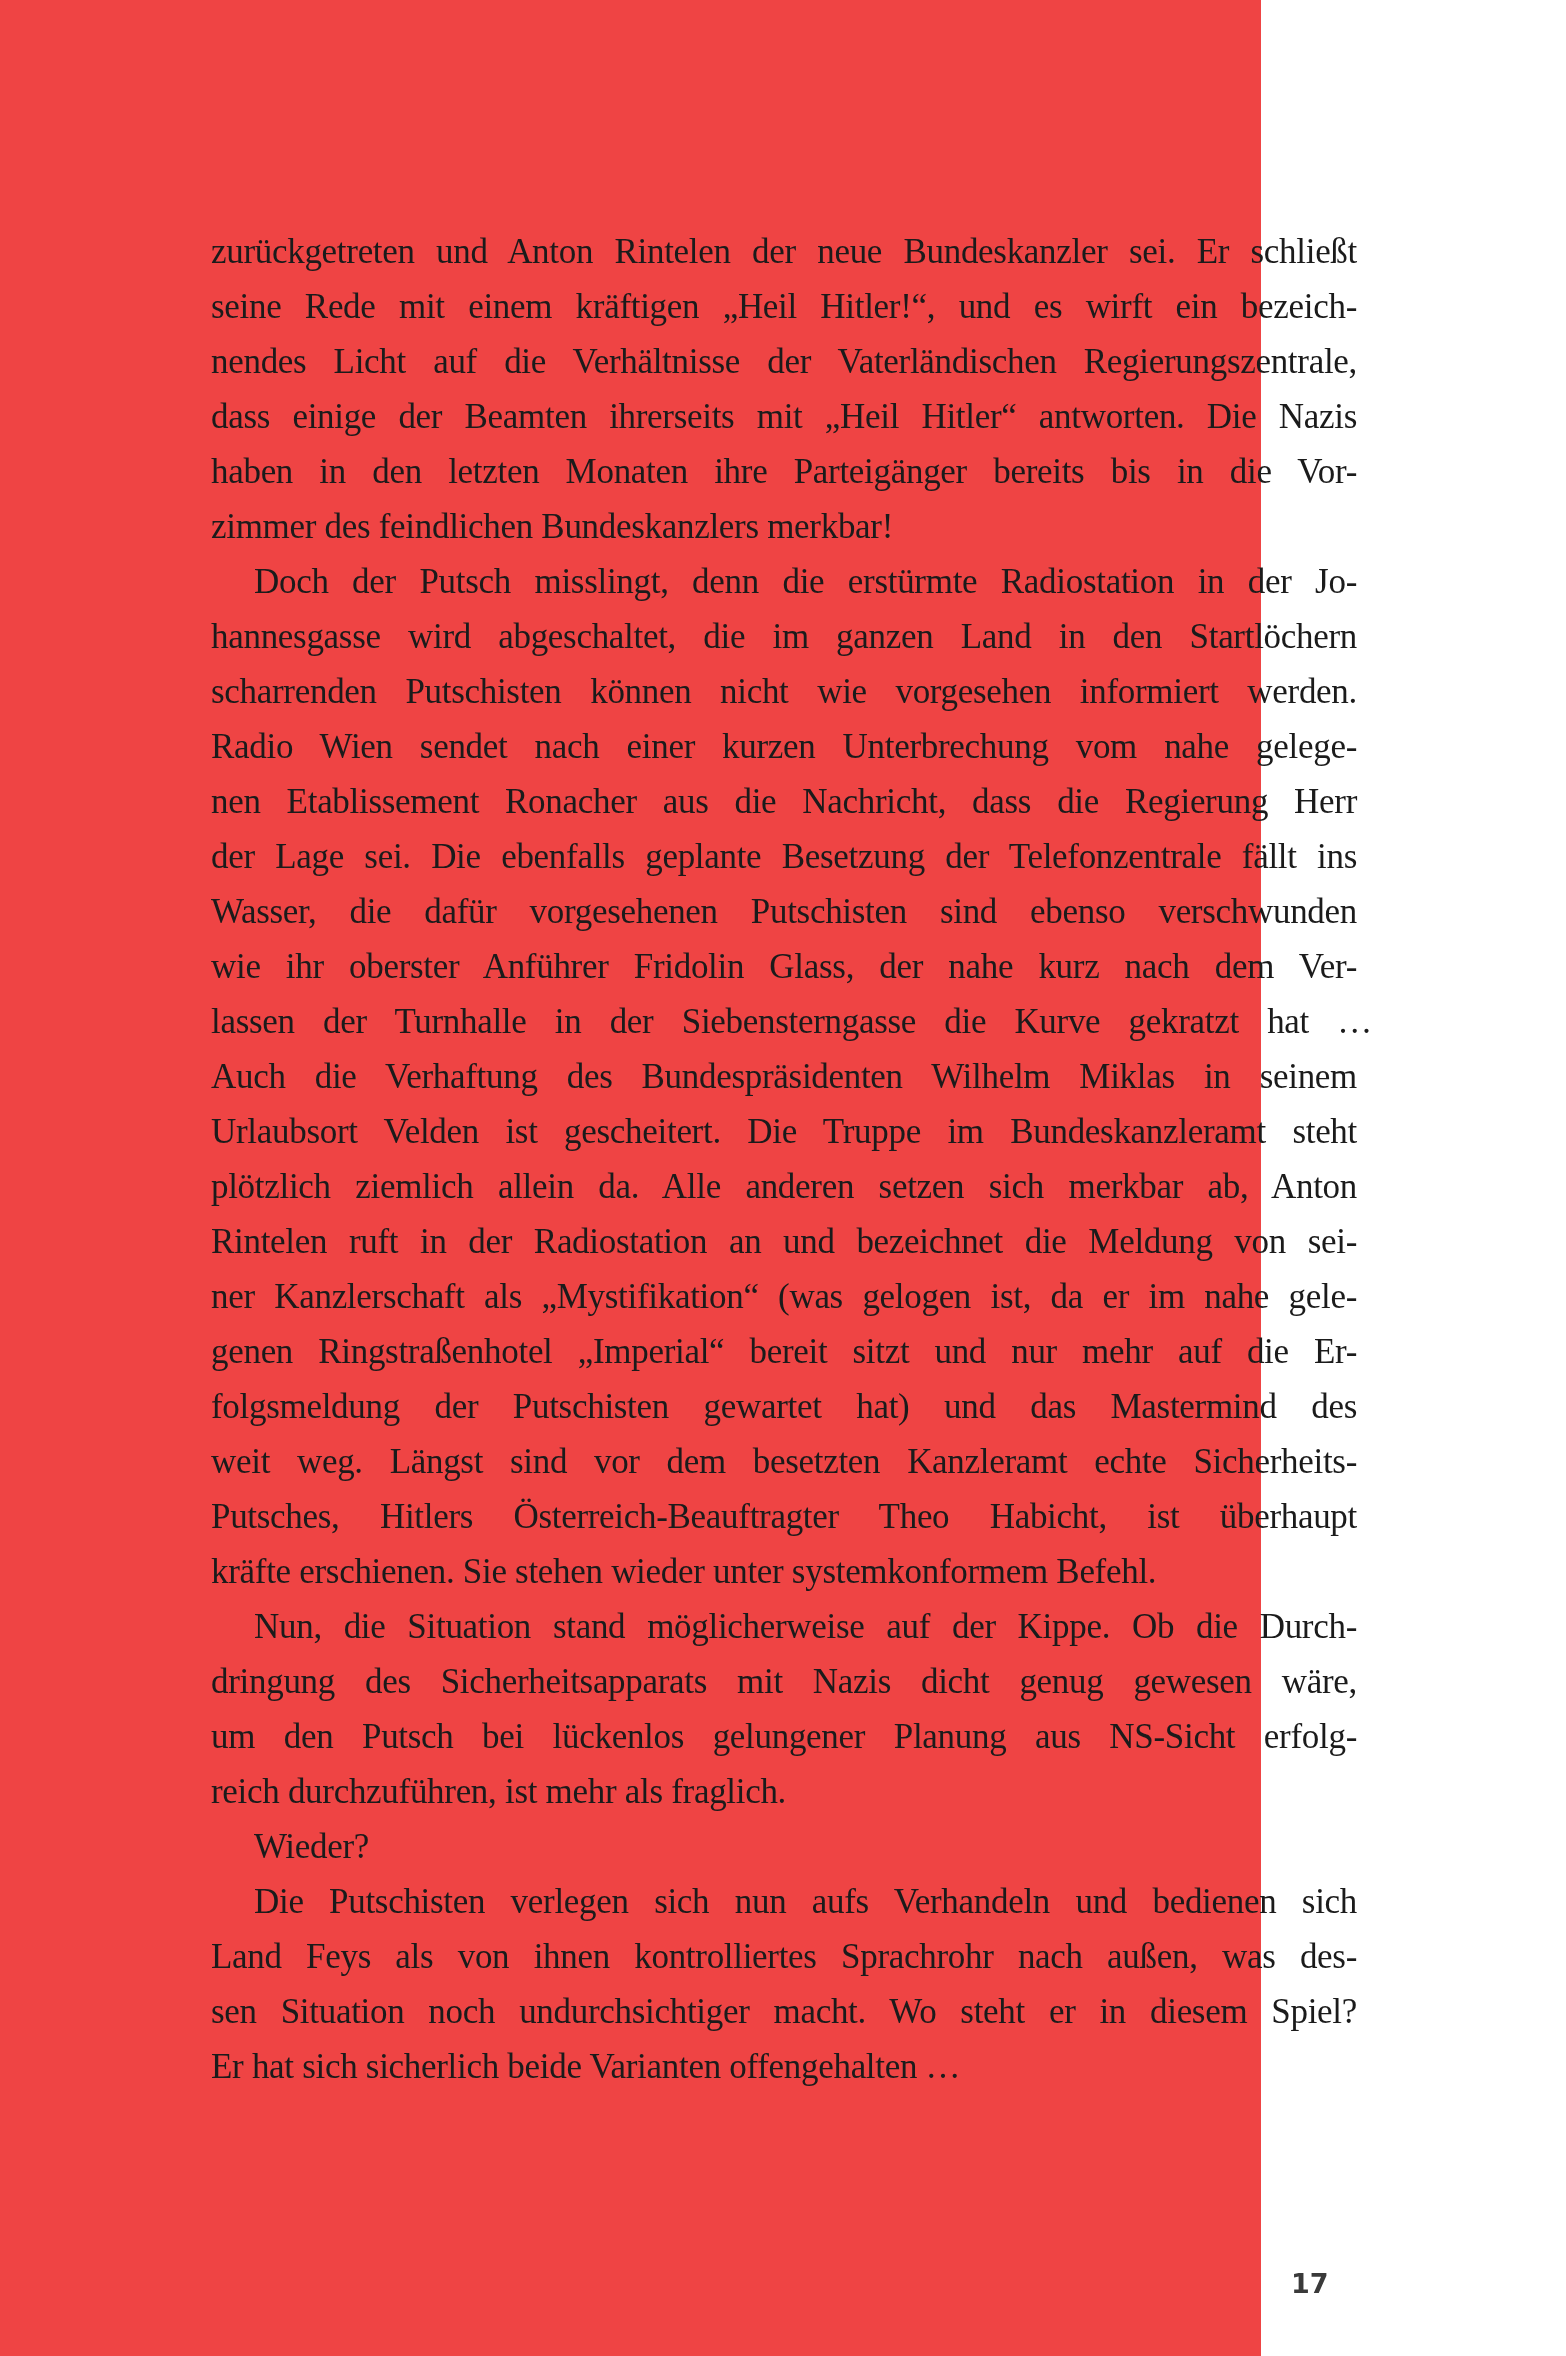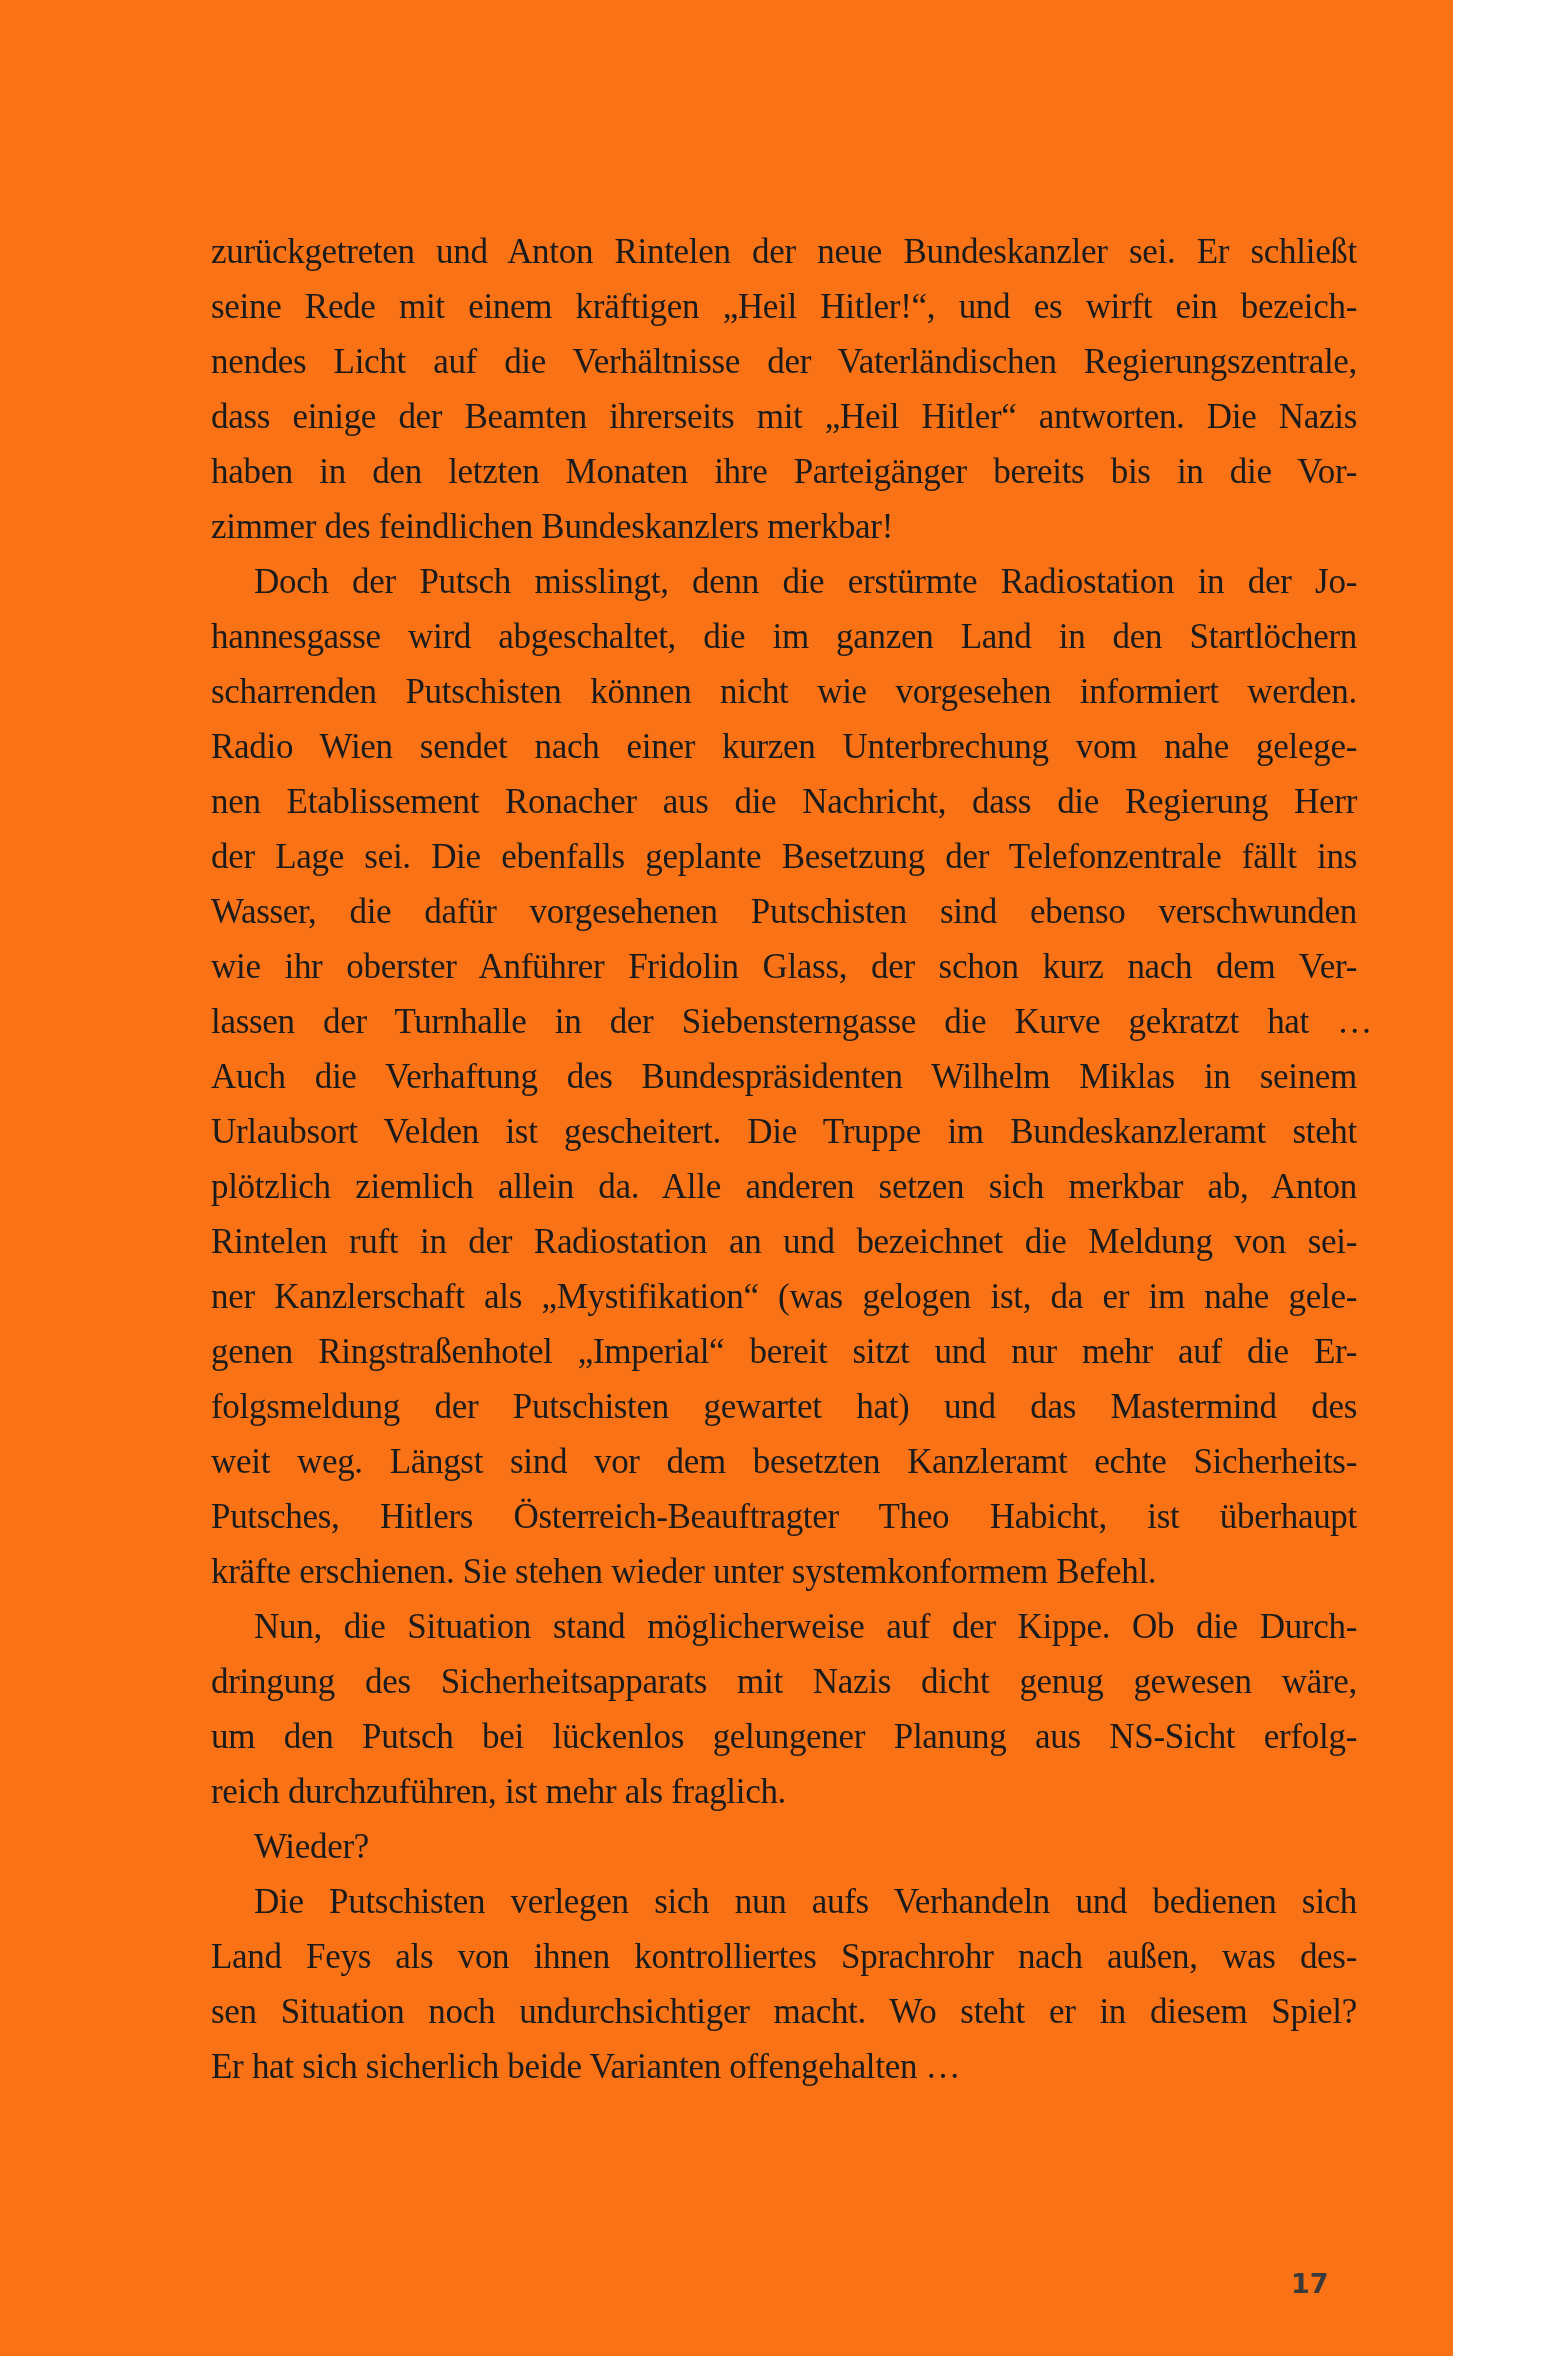--- a/index.html
+++ b/index.html
@@ -9,23 +9,23 @@
   }
   body {
     width: 1567px;
     height: 2356px;
     position: relative;
     overflow: hidden;
   }
   .page {
     position: absolute;
     left: 0; top: 0;
-    width: 1453px;
+    width: 1261px;
     height: 2356px;
-    background: #f97316;
+    background: #ef4444;
   }
   .text-block {
     position: absolute;
     left: 211px;
     top: 224px;
     width: 1146px;
     font-family: "Liberation Serif", "DejaVu Serif", serif;
     font-size: 35px;
     line-height: 55px;
     color: #1b1b1b;
@@ -76,21 +76,21 @@
     </div>
 
     <div class="paragraph">
       <span class="line indent">Doch der Putsch misslingt, denn die erstürmte Radiostation in der Jo-</span>
       <span class="line">hannesgasse wird abgeschaltet, die im ganzen Land in den Startlöchern</span>
       <span class="line">scharrenden Putschisten können nicht wie vorgesehen informiert werden.</span>
       <span class="line">Radio Wien sendet nach einer kurzen Unterbrechung vom nahe gelege-</span>
       <span class="line">nen Etablissement Ronacher aus die Nachricht, dass die Regierung Herr</span>
       <span class="line">der Lage sei. Die ebenfalls geplante Besetzung der Telefonzentrale fällt ins</span>
       <span class="line">Wasser, die dafür vorgesehenen Putschisten sind ebenso verschwunden</span>
-      <span class="line">wie ihr oberster Anführer Fridolin Glass, der schon kurz nach dem Ver-</span>
+      <span class="line">wie ihr oberster Anführer Fridolin Glass, der nahe kurz nach dem Ver-</span>
       <span class="line overhang">lassen der Turnhalle in der Siebensterngasse die Kurve gekratzt hat …</span>
       <span class="line">Auch die Verhaftung des Bundespräsidenten Wilhelm Miklas in seinem</span>
       <span class="line">Urlaubsort Velden ist gescheitert. Die Truppe im Bundeskanzleramt steht</span>
       <span class="line">plötzlich ziemlich allein da. Alle anderen setzen sich merkbar ab, Anton</span>
       <span class="line">Rintelen ruft in der Radiostation an und bezeichnet die Meldung von sei-</span>
       <span class="line">ner Kanzlerschaft als „Mystifikation“ (was gelogen ist, da er im nahe gele-</span>
       <span class="line">genen Ringstraßenhotel „Imperial“ bereit sitzt und nur mehr auf die Er-</span>
       <span class="line">folgsmeldung der Putschisten gewartet hat) und das Mastermind des</span>
       <span class="line">weit weg. Längst sind vor dem besetzten Kanzleramt echte Sicherheits-</span>
       <span class="line">Putsches, Hitlers Österreich-Beauftragter Theo Habicht, ist überhaupt</span>

